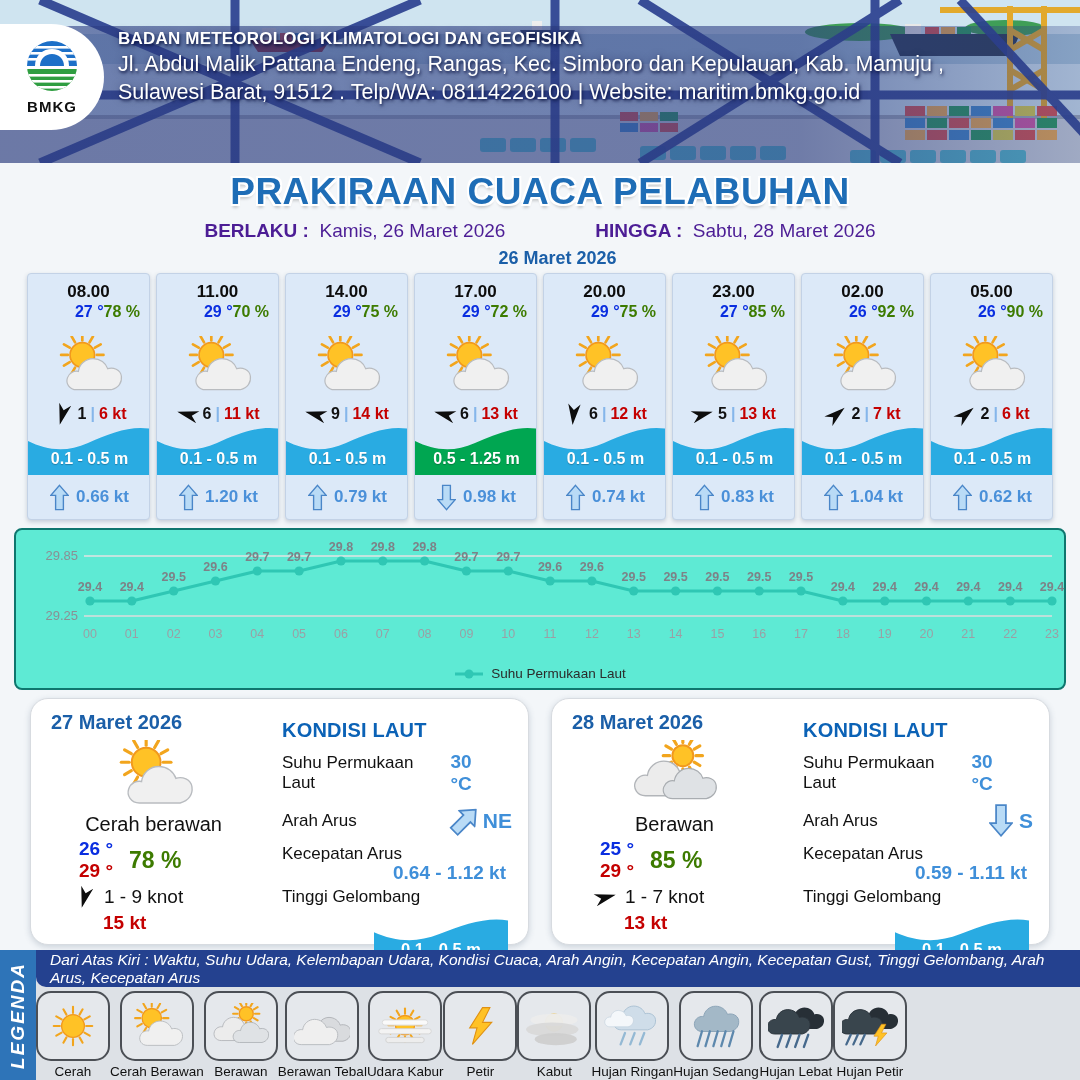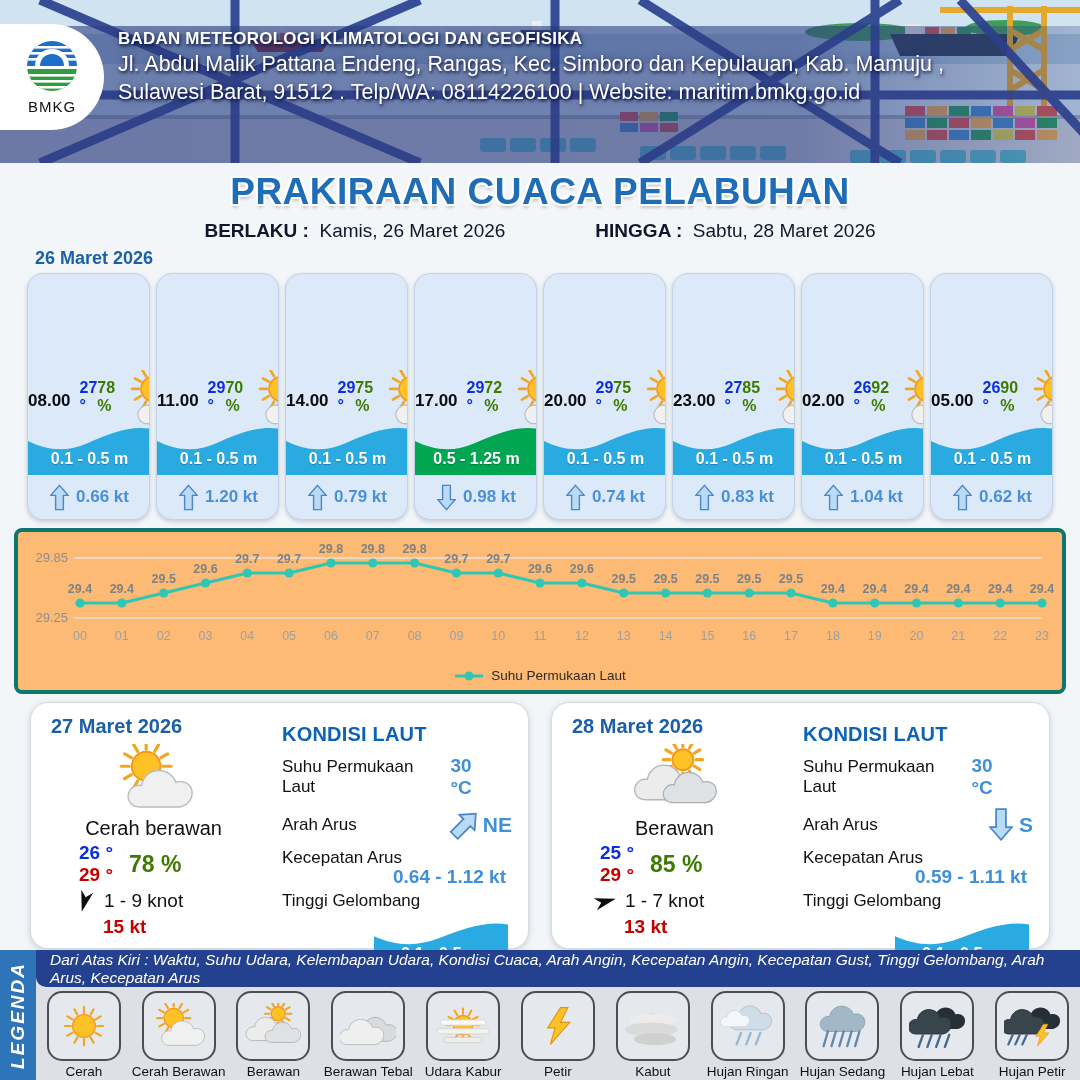--- a/index.html
+++ b/index.html
@@ -13,59 +13,59 @@
   .header{position:relative;width:1080px;height:163px;overflow:hidden;background:#cfe3f0;}
   .header svg.scene{position:absolute;left:0;top:0;}
   .header .overlay{
     position:absolute;left:0;top:26px;width:1080px;height:137px;
     background:linear-gradient(90deg, rgba(44,60,130,.60) 0%, rgba(44,60,130,.58) 74%, rgba(44,60,130,.28) 100%);
   }
   .logo-pill{
     position:absolute;left:0;top:24px;width:104px;height:106px;background:#fff;
     border-radius:0 53px 53px 0;display:flex;flex-direction:column;align-items:center;justify-content:center;z-index:3;
   }
-  .logo-pill .bmkg-text{font-size:15px;font-weight:normal;color:#111;letter-spacing:1px;margin-top:1px;}
+  .logo-pill .bmkg-text{font-size:15px;font-weight:bold;color:#111;letter-spacing:1px;margin-top:1px;}
   .header-text{position:absolute;left:118px;top:29px;z-index:3;color:#fff;
     text-shadow:1px 2px 3px rgba(8,16,60,.85), 0 0 8px rgba(8,16,60,.4);}
   .ht-org{font-size:17px;font-weight:bold;letter-spacing:.2px;}
   .ht-station{font-size:30px;font-weight:bold;margin-top:3px;}
   .ht-addr{font-size:21.5px;margin-top:3px;}
   
   .title-block{text-align:center;padding-top:8px;}
   .title-main{
     font-size:37px;font-weight:bold;letter-spacing:.5px;color:#1e6db6;
     text-shadow:-2px -2px 0 #fff,2px -2px 0 #fff,-2px 2px 0 #fff,2px 2px 0 #fff,0 4px 3px rgba(0,0,0,.18);
   }
   .title-sub{font-size:29px;font-weight:bold;color:#54a4e0;margin-top:2px;
     text-shadow:-1px -1px 0 #fff,1px -1px 0 #fff,-1px 1px 0 #fff,1px 1px 0 #fff;}
-  .valid-row{margin-top:7px;font-size:19px;color:#0f172a;display:flex;justify-content:center;gap:90px;}
+  .valid-row{margin-top:7px;font-size:19px;color:#4c1d95;display:flex;justify-content:center;gap:90px;}
   .valid-row b{font-weight:bold;}
   
-  .day1-label{margin:6px 0 4px 35px;font-size:18px;font-weight:bold;color:#1b5fa8;}
+  .day1-label{margin:6px 0 4px 35px;font-size:18px;font-weight:bold;color:#1b5fa8;text-align:center;}
   .cards-row{display:flex;gap:6px;margin:0 27px;}
   .fc-card{
-    width:123px;height:247px;background:#dce9f8;border:1px solid #c3d2e6;border-radius:16px;
-    box-shadow:0 2px 4px rgba(60,80,110,.25);position:relative;display:flex;flex-direction:row;align-items:center;
+    width:123px;height:247px;background:#dce9f8;border:1px solid #c3d2e6;border-radius:4px;
+    box-shadow:0 2px 4px rgba(60,80,110,.25);position:relative;display:flex;flex-direction:column;align-items:center;
     overflow:hidden;box-sizing:border-box;
   }
   .fc-time{margin-top:8px;font-size:17px;font-weight:bold;color:#0c0c0c;}
   .fc-temprow{width:100%;display:flex;justify-content:flex-end;padding:1px 9px 0;box-sizing:border-box;
     font-size:16px;font-weight:bold;}
   .fc-temp{color:#0a2ee0;} .fc-rh{color:#3d7b00;}
   .fc-icon{margin-top:4px;height:80px;display:flex;align-items:center;justify-content:center;}
   .fc-wind{display:flex;align-items:center;gap:4px;font-size:16px;font-weight:bold;color:#111;margin-top:0;}
   .fc-sep{color:#85b6ea;font-weight:bold;}
   .fc-gust{color:#c40000;}
   .fc-wave{position:absolute;bottom:44px;left:0;width:123px;height:58px;}
   .fc-wave .wave-label{position:absolute;left:0;right:0;bottom:7px;text-align:center;color:#fff;
     font-size:16px;font-weight:bold;text-shadow:0 1px 1px rgba(0,0,0,.25);}
   .fc-current{position:absolute;bottom:0;left:0;width:123px;height:44px;display:flex;align-items:center;
     justify-content:center;gap:7px;font-size:17px;font-weight:bold;color:#4a90d9;}
   
-  .chart-panel{margin:8px 14px 0;background:#fdba74;border:4px solid #0f766e;border-radius:8px;padding:4px 0 2px;}
+  .chart-panel{margin:8px 14px 0;background:#5eead4;border:2px solid #0f766e;border-radius:8px;padding:4px 12px 2px;}
   .chart-legend{display:flex;align-items:center;justify-content:center;gap:7px;font-size:13.5px;color:#2b2b2b;
     padding:0 0 5px;}
   
   .day-cards{display:flex;gap:22px;margin:8px 30px 0;}
   .day-card{
     flex:1;height:247px;background:#fff;border:1px solid #d7dbe0;border-radius:18px;
     box-shadow:0 2px 6px rgba(60,80,110,.22);display:flex;box-sizing:border-box;padding:12px 16px 10px 20px;
   }
   .dc-left{width:205px;display:flex;flex-direction:column;}
   .dc-date{font-size:20px;font-weight:bold;color:#1b5fa8;}
@@ -90,21 +90,21 @@
     font-size:16.5px;font-weight:bold;}
   
   .legend{position:absolute;left:0;bottom:0;width:1080px;height:130px;background:#dde1e6;}
   .legend-side{position:absolute;left:0;top:0;width:36px;height:130px;background:#2e74b8;display:flex;
     align-items:center;justify-content:center;}
   .legend-side span{writing-mode:vertical-rl;transform:rotate(180deg);color:#fff;font-size:19px;font-weight:bold;
     font-style:italic;letter-spacing:2px;}
   .legend-caption{position:absolute;left:36px;top:0;width:1044px;height:37px;background:#24418f;
     display:flex;align-items:center;box-sizing:border-box;padding-left:14px;border-radius:0 0 0 10px;}
   .legend-caption span{color:#fff;font-style:italic;font-size:15.5px;font-weight:500;}
-  .legend-items{position:absolute;left:36px;top:37px;width:1044px;height:93px;display:flex;
+  .legend-items{position:absolute;left:36px;top:37px;width:869px;height:93px;display:flex;
     justify-content:space-evenly;align-items:flex-start;padding-top:4px;box-sizing:border-box;}
   .legend-item{display:flex;flex-direction:column;align-items:center;width:94px;}
   .legend-box{width:70px;height:66px;border:2px solid #4b4f55;border-radius:15px;display:flex;
     align-items:center;justify-content:center;background:rgba(255,255,255,.25);}
   .legend-label{font-size:13.5px;color:#111;margin-top:3px;white-space:nowrap;}
 </style>
 </head>
 <body>
 
 <div class="header">

